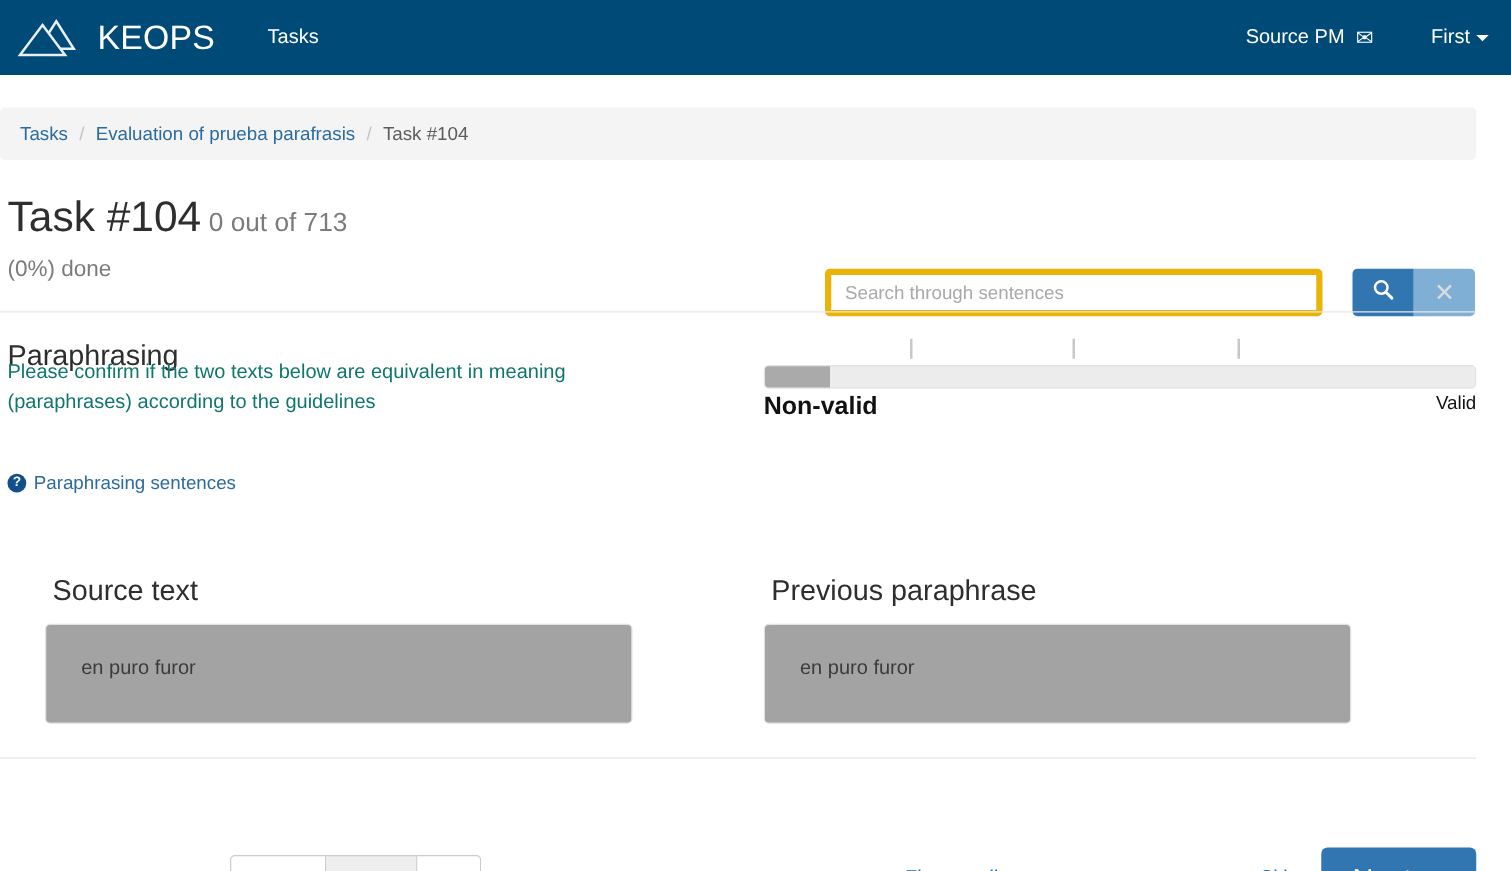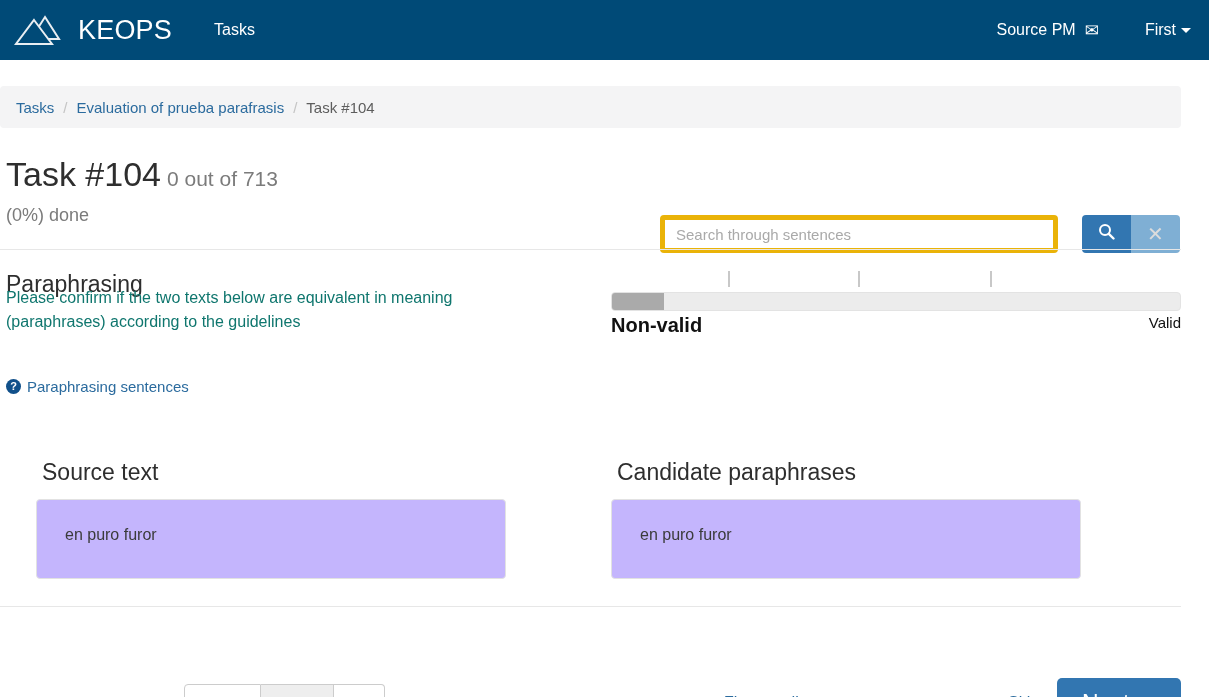--- a/index.html
+++ b/index.html
@@ -230,21 +230,21 @@
   .panel { position: absolute; top: 0; width: 570px; }
   .panel-left { left: 0; margin-left: 36px; }
   .panel-right { left: 611px; }
   .panel-heading {
     margin: 0 0 13px 6px;
     font-size: 23px; font-weight: normal;
     color: #2e2e2e; line-height: 28px;
   }
   .panel-box {
     width: 470px; height: 80px;
-    background: #c4b5fd;
+    background: #a3a3a3;
     border: 1px solid #e2e2e2;
     border-radius: 4px;
     padding: 26px 0 0 28px;
     font-size: 16px;
     color: #3b3b3b;
   }
 
   
   .footer {
     position: absolute; left: 0; top: 562px;
@@ -401,21 +401,21 @@
         <div class="slider-label-right">Valid</div>
       </div>
     </div>
 
     <div class="panels">
       <div class="panel panel-left">
         <h2 class="panel-heading">Source text</h2>
         <div class="panel-box">en puro furor</div>
       </div>
       <div class="panel panel-right">
-        <h2 class="panel-heading">Candidate paraphrases</h2>
+        <h2 class="panel-heading">Previous paraphrase</h2>
         <div class="panel-box">en puro furor</div>
       </div>
     </div>
 
     <div class="hr hr-bottom"></div>
 
     <div class="footer">
       <div class="pager">
         <input class="pager-input" type="text" value="1" style="">
         <span class="pager-of">of 713</span>

